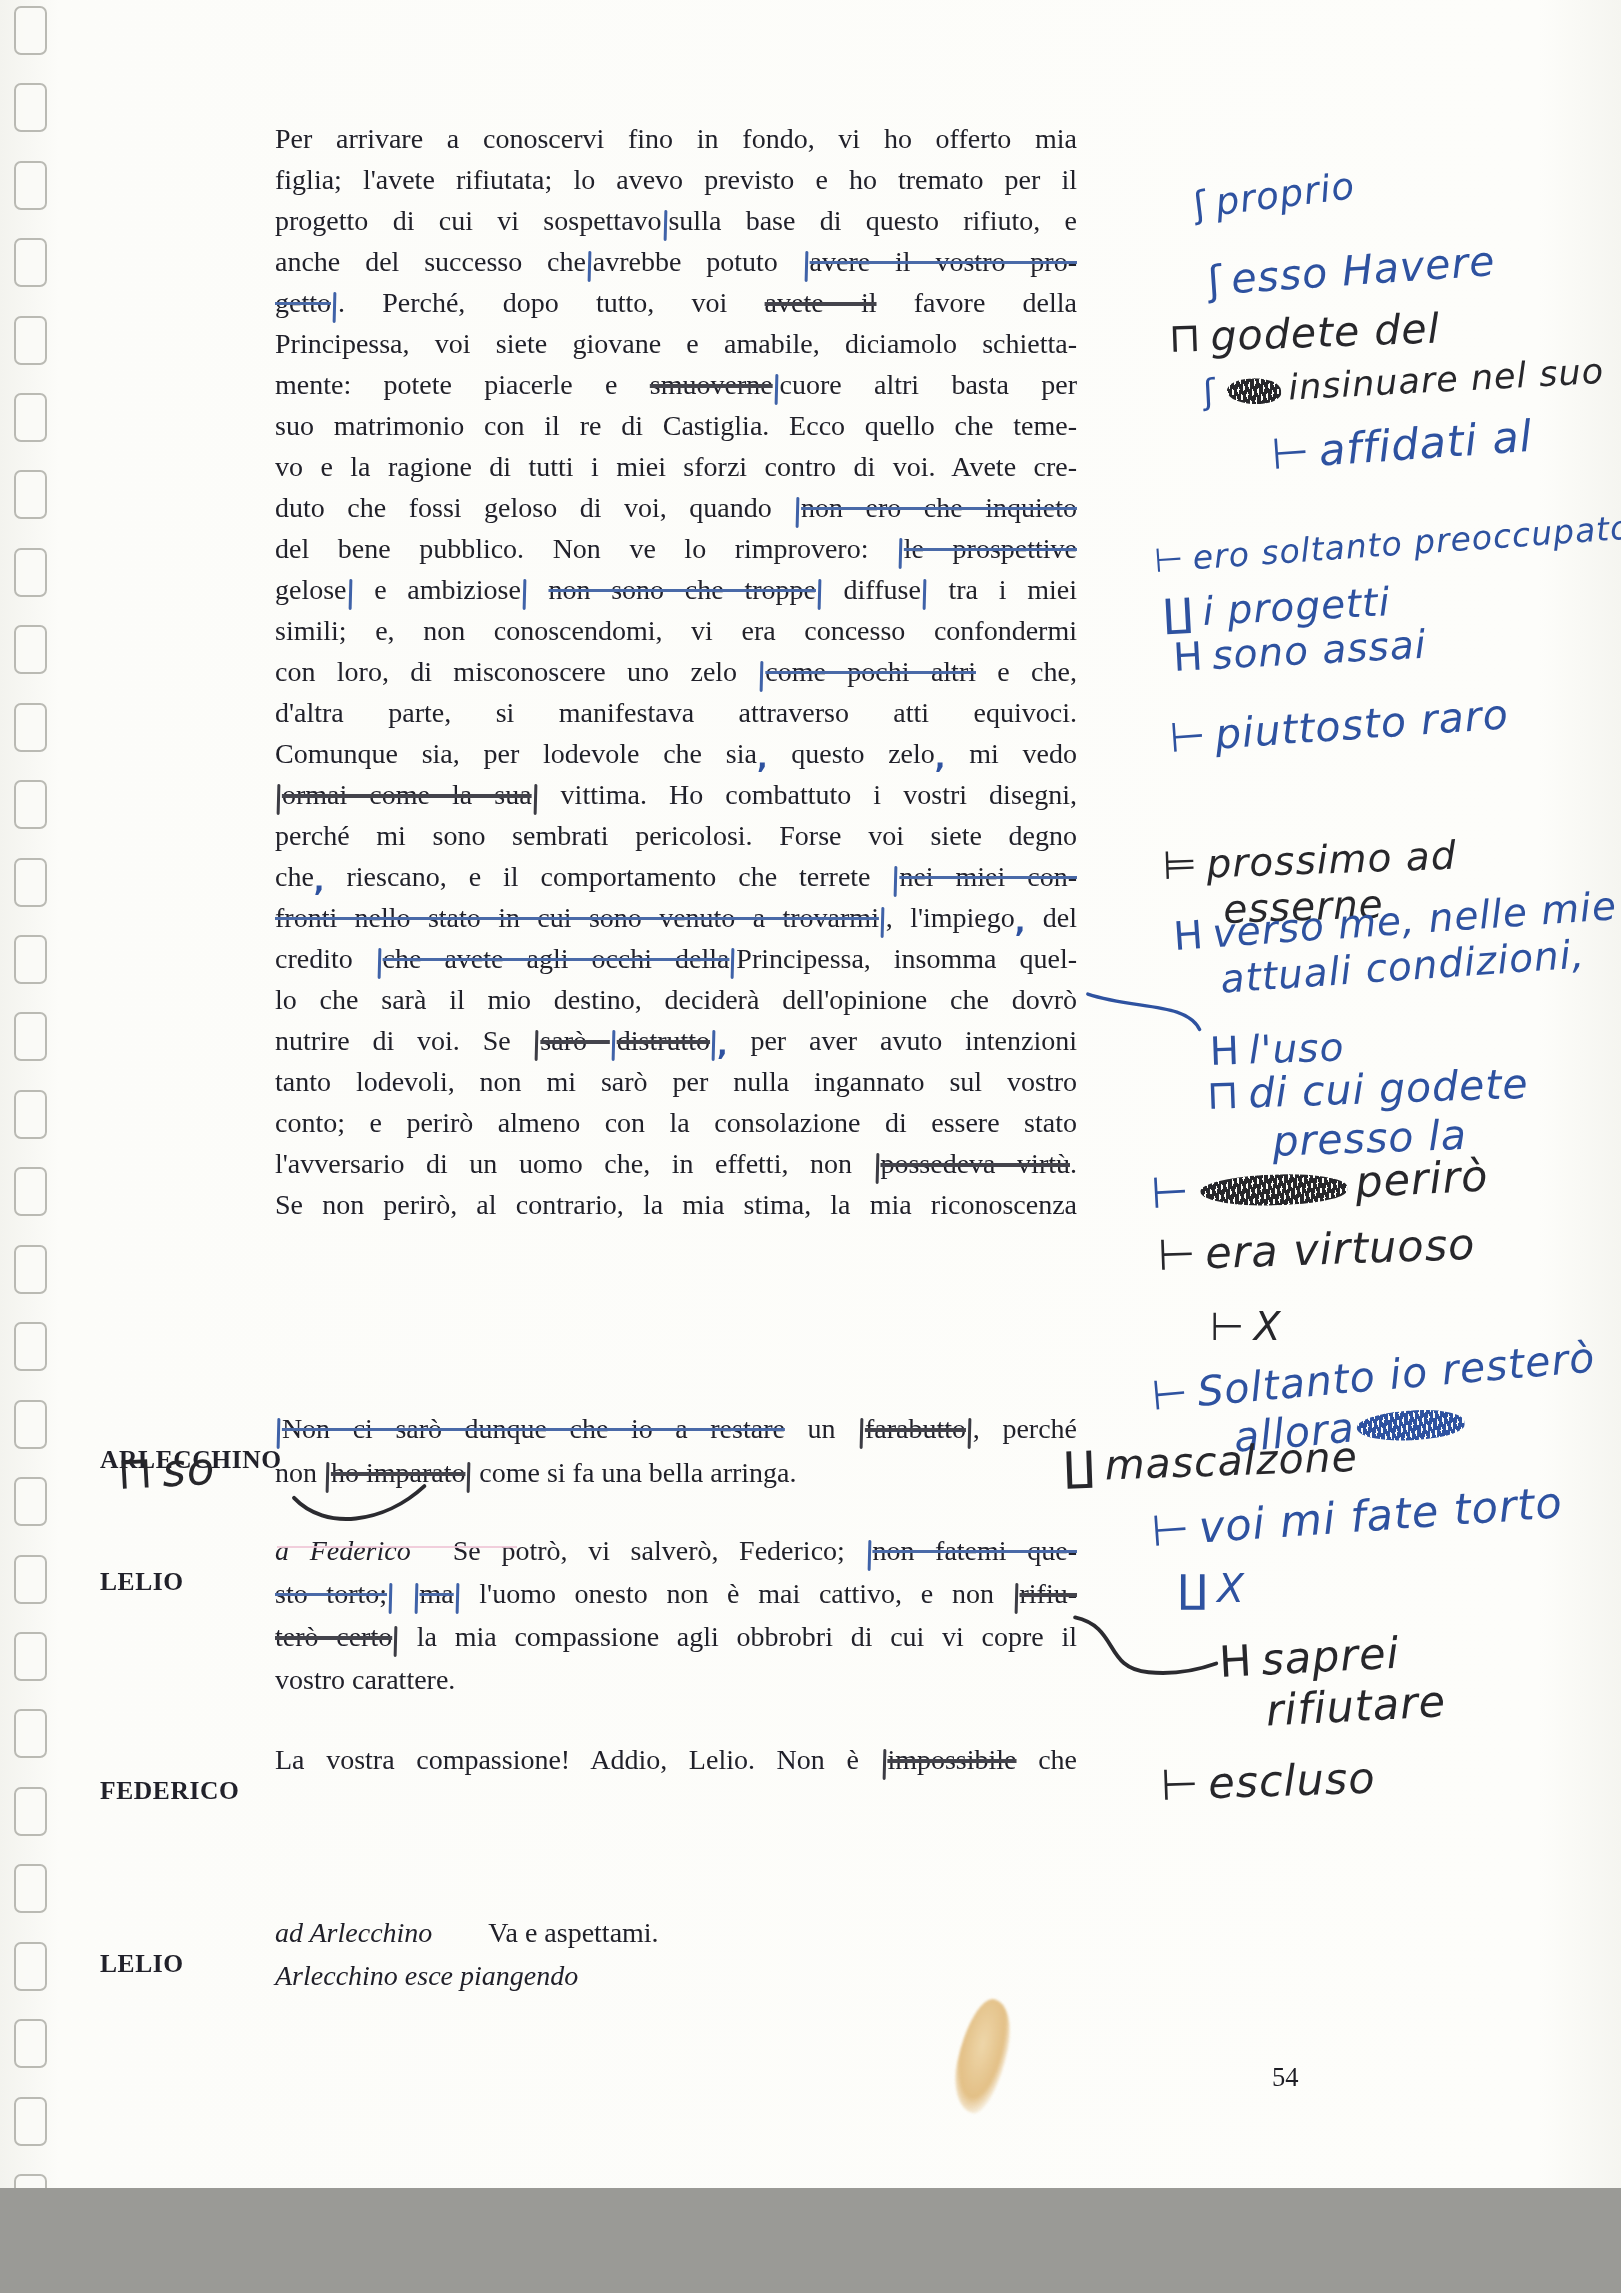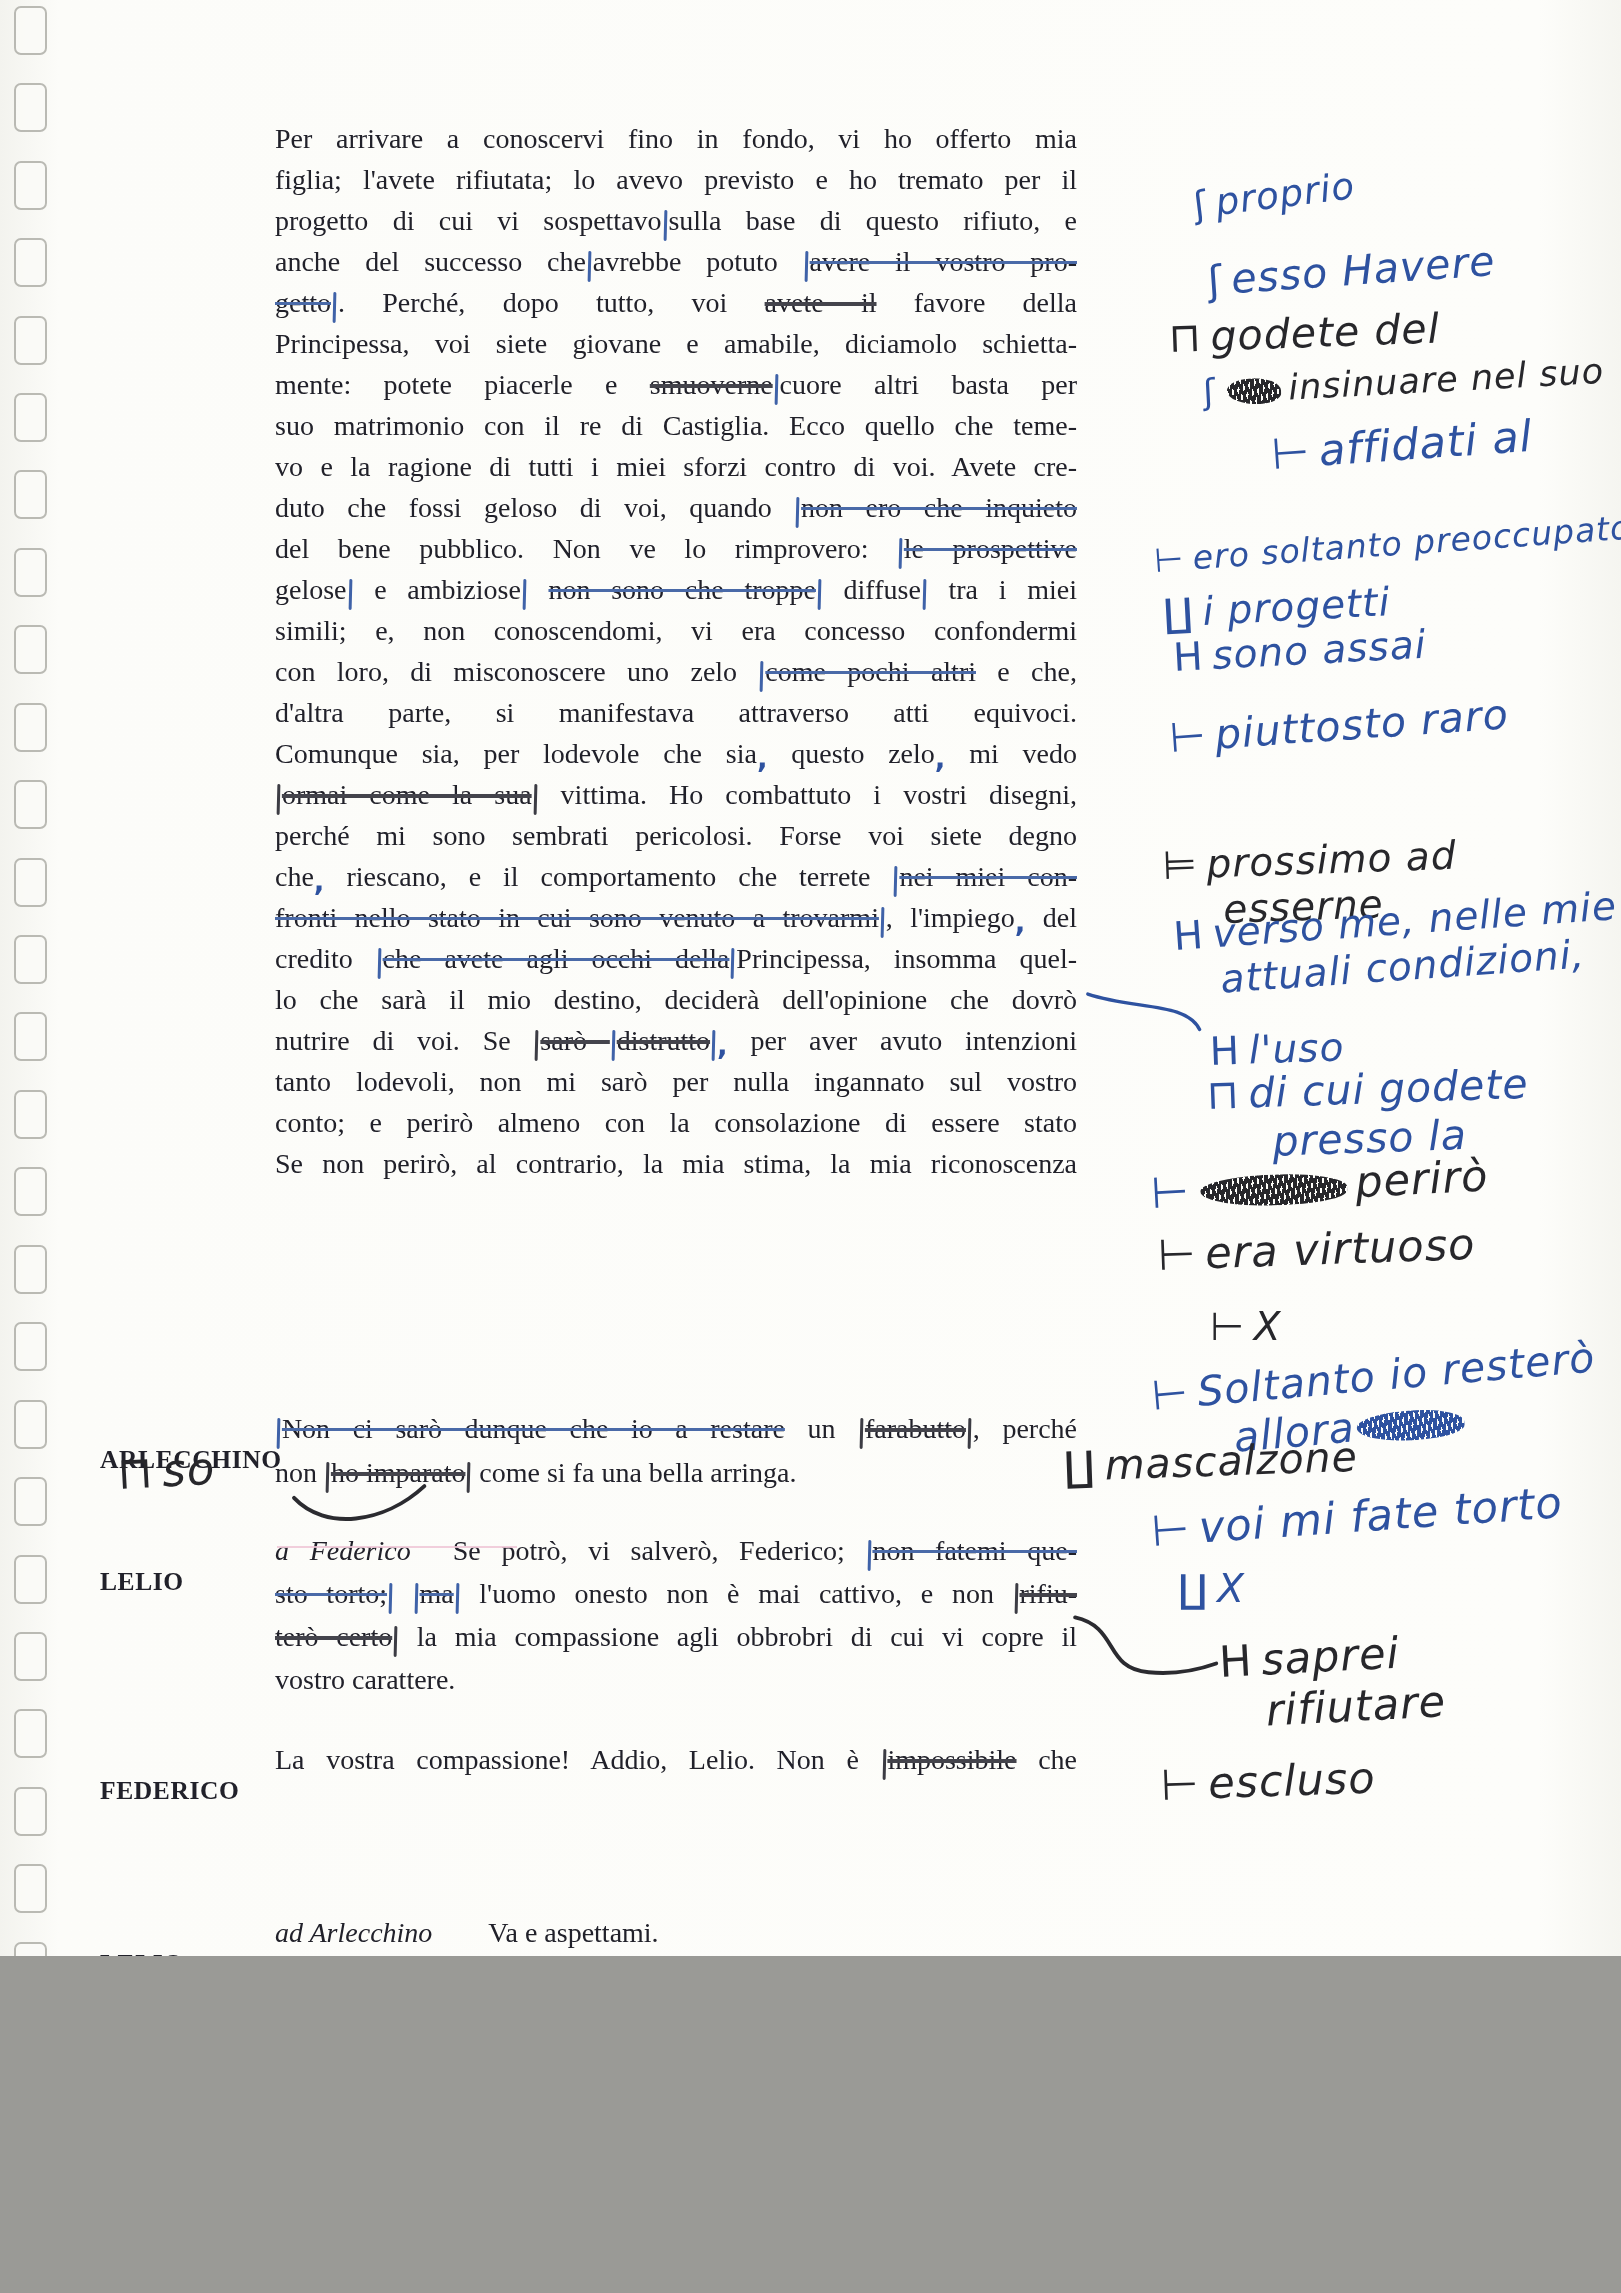--- a/index.html
+++ b/index.html
@@ -1,18 +1,18 @@
 <!DOCTYPE html>
 <html><head>
 <meta charset="utf-8">
 <title>Scanned typescript page 54 with handwritten corrections</title>
 <style>
   html,body{margin:0;padding:0;background:#9a9a96;}
   .paper{
-    position:relative;width:1621px;height:1956px;overflow:hidden;
+    position:relative;width:1621px;height:2188px;overflow:hidden;
     background:linear-gradient(90deg,#f3f3ee 0,#fcfcf9 59px,#fdfdfa 1539px,#f5f5f0 1621px);
     font-family:"Liberation Serif",serif;color:#21212a;
   }
   .hole{
     position:absolute;width:29px;height:45px;border:2.5px solid #ababa4;
     border-radius:6.9px;background:#fbfbf8;opacity:.8;
   }
   
   .tblock{position:absolute;}
   .tline{text-align:justify;text-align-last:justify;}
@@ -98,20 +98,21 @@
       <div class="tline"><span>Comunque sia, per lodevole che sia</span><span class="ib">,</span><span> questo zelo</span><span class="ib">,</span><span> mi vedo</span></div>
       <div class="tline"><span class="ck"></span><span class="sk">ormai come la sua</span><span class="ck"></span><span> vittima. Ho combattuto i vostri disegni,</span></div>
       <div class="tline"><span>perché mi sono sembrati pericolosi. Forse voi siete degno</span></div>
       <div class="tline"><span>che</span><span class="ib">,</span><span> riescano, e il comportamento che terrete </span><span class="cb"></span><span class="sb">nei miei con-</span></div>
       <div class="tline"><span class="sb">fronti nello stato in cui sono venuto a trovarmi</span><span class="cb"></span><span>, l'impiego</span><span class="ib">,</span><span> del</span></div>
       <div class="tline"><span>credito </span><span class="cb"></span><span class="sb">che avete agli occhi della</span><span class="cb"></span><span>Principessa, insomma quel-</span></div>
       <div class="tline"><span>lo che sarà il mio destino, deciderà dell'opinione che dovrò</span></div>
       <div class="tline"><span>nutrire di voi. Se </span><span class="ck"></span><span class="sk">sarò </span><span class="cb"></span><span class="sk">distrutto</span><span class="cb"></span><span class="ib">,</span><span> per aver avuto intenzioni</span></div>
       <div class="tline"><span>tanto lodevoli, non mi sarò per nulla ingannato sul vostro</span></div>
       <div class="tline"><span>conto; e perirò almeno con la consolazione di essere stato</span></div>
+      <div class="tline"><span>l'avversario di un uomo che, in effetti, non </span><span class="ck"></span><span class="sk">possedeva virtù</span><span>.</span></div>
       <div class="tline"><span>Se non perirò, al contrario, la mia stima, la mia riconoscenza</span></div>
     </div>
   <div id="speeches">
       <div class="tblock" style="left: 100px; top: 1407px; width: 980px;">
         <div class="speaker">ARLECCHINO</div>
         <div class="sbody" style="line-height: 44px;">
           <div class="tline"><span class="cb"></span><span class="sb">Non ci sarò dunque che io a restare</span><span> un </span><span class="ck"></span><span class="sk">farabutto</span><span class="ck"></span><span>, perché</span></div>
           <div class="tline last"><span>non </span><span class="ck"></span><span class="sk">ho imparato</span><span class="ck"></span><span> come si fa una bella arringa.</span></div>
         </div>
       </div>

